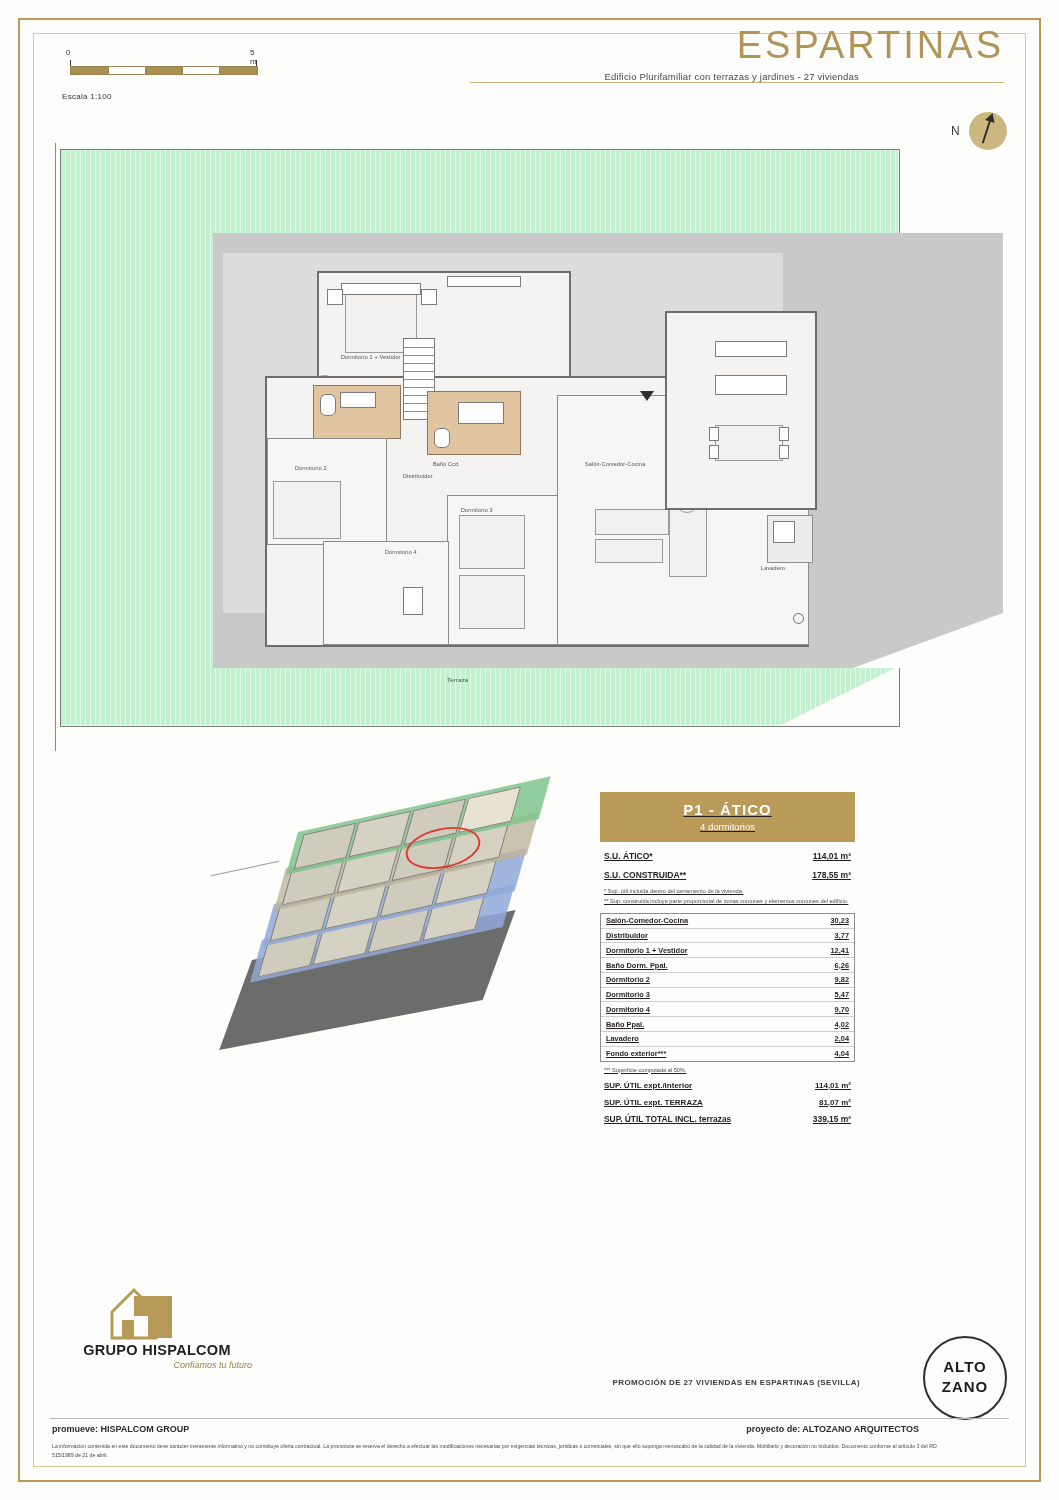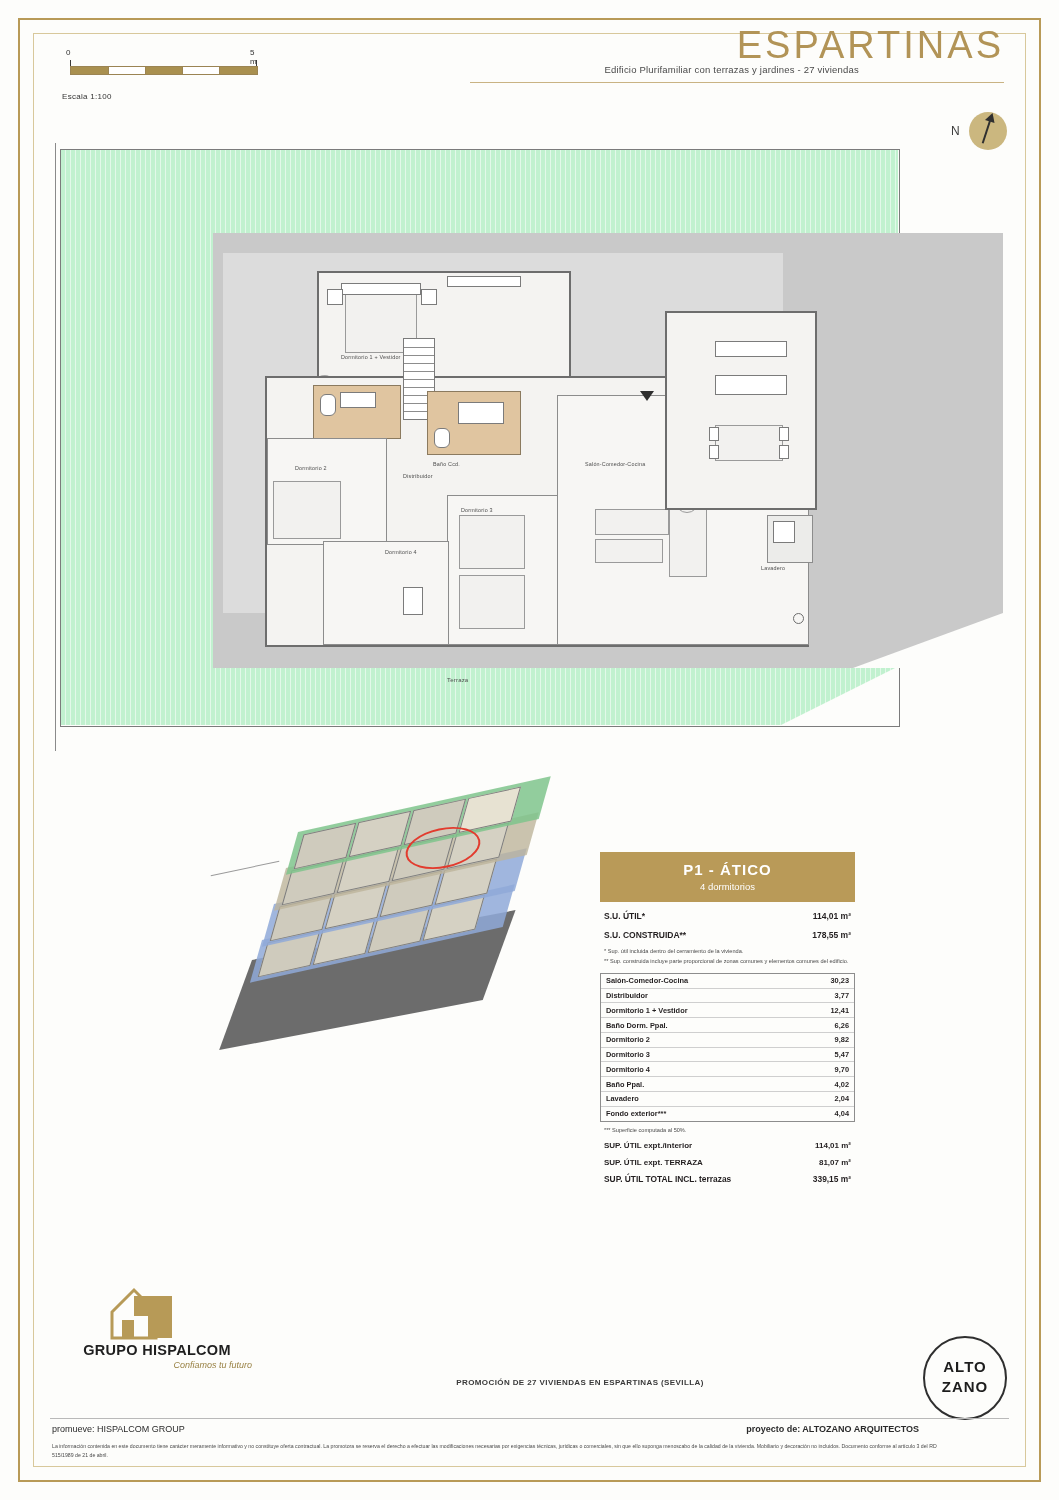--- a/index.html
+++ b/index.html
@@ -3,21 +3,21 @@
 <meta charset="utf-8">
 <style>
   html,body{margin:0;padding:0;background:#ffffff;}
   body{width:1059px;height:1500px;font-family:"Liberation Sans",sans-serif;color:#231f20;}
   .page{position:relative;width:1059px;height:1500px;background:#fdfdfb;overflow:hidden;}
   .outer-border{position:absolute;left:18px;top:18px;right:18px;bottom:18px;border:2px solid #b89a57;}
   .inner-border{position:absolute;left:33px;top:33px;right:33px;bottom:33px;border:1px solid #d8c89b;}
 
   
   .title-main{position:absolute;right:55px;top:24px;font-size:38px;letter-spacing:3px;color:#b29457;font-weight:400;font-family:"Liberation Sans",sans-serif;}
-  .title-sub{position:absolute;right:200px;top:64px;font-size:9.5px;color:#4a4a4a;letter-spacing:.2px;}
+  .title-sub{position:absolute;right:200px;top:71px;font-size:9.5px;color:#4a4a4a;letter-spacing:.2px;}
   .hdr-rule{position:absolute;left:470px;right:55px;top:82px;height:1px;background:#c9b383;}
 
   
   .scalebar{position:absolute;left:62px;top:58px;width:200px;height:22px;}
   .scalebar .bar{position:absolute;left:8px;top:8px;width:186px;height:7px;}
   .sb-seg{position:absolute;top:0;height:7px;border:1px solid #9b8453;}
   .sb-fill{background:#a9904f;}
   .sb-empty{background:#ffffff;}
   .sb-tick{position:absolute;width:1px;height:13px;background:#3b3b3b;}
   .sb-lab{position:absolute;font-size:8px;color:#333;}
@@ -51,38 +51,38 @@
   .stair{position:absolute;background:#ffffff;border:1px solid #7a7a7a;}
   .stair i{position:absolute;left:0;right:0;height:1px;background:#8d8d8d;}
 
   
   .axo{position:absolute;left:200px;top:820px;width:310px;height:250px;}
   .lvl{position:absolute;width:230px;height:44px;transform:skewX(-28deg) rotate(-14deg);transform-origin:0 0;}
   .lvl .slabz{position:absolute;left:0;top:0;width:100%;height:100%;}
   .unitblk{position:absolute;top:4px;width:46px;height:34px;border:1px solid #7d7d7d;}
 
   
-  .panel{position:absolute;left:600px;top:852px;width:255px;}
+  .panel{position:absolute;left:600px;top:792px;width:255px;text-decoration:underline;}
   .panel-head{background:#b99a58;color:#ffffff;text-align:center;padding:9px 0 10px;}
   .panel-head .t1{font-size:15px;font-weight:bold;letter-spacing:1px;}
   .panel-head .t2{font-size:9.5px;margin-top:3px;}
   .row-b{display:flex;justify-content:space-between;font-size:8.5px;font-weight:bold;margin-top:9px;padding:0 4px;}
   .note{font-size:5.6px;color:#4a4a4a;padding:0 4px;margin-top:7px;line-height:1.5;}
   .tbl{margin-top:7px;border:1px solid #8d8d8d;}
   .tbl .tr{display:flex;justify-content:space-between;font-size:7.4px;font-weight:bold;padding:2.4px 5px;border-bottom:1px solid #cfcfcf;}
   .tbl .tr:last-child{border-bottom:none;}
   .note2{font-size:5.6px;color:#4a4a4a;padding:0 4px;margin-top:5px;}
   .tot{display:flex;justify-content:space-between;font-size:8px;font-weight:bold;padding:0 4px;margin-top:8px;}
   .tot.big{font-size:8.4px;margin-top:7px;}
 
   
   .foot-rule{position:absolute;left:50px;right:50px;top:1418px;height:1px;background:#b9b9b9;}
   .res-title{position:absolute;left:300px;top:1343px;width:560px;text-align:center;font-size:26px;color:#b2984f;letter-spacing:.5px;}
-  .res-sub{position:absolute;left:300px;top:1378px;width:560px;text-align:center;font-size:8px;font-weight:bold;color:#3a3a3a;letter-spacing:.4px;}
-  .promo{position:absolute;left:52px;top:1424px;font-size:9px;font-weight:normal;color:#2b2b2b;}
+  .res-sub{position:absolute;left:300px;top:1378px;width:560px;text-align:right;font-size:8px;font-weight:bold;color:#3a3a3a;letter-spacing:.4px;}
+  .promo{position:absolute;left:52px;top:1424px;font-size:9px;font-weight:bold;color:#2b2b2b;}
   .proy{position:absolute;right:140px;top:1424px;font-size:9px;font-weight:bold;color:#2b2b2b;}
   .disclaim{position:absolute;left:52px;top:1442px;width:900px;font-size:5.2px;color:#4a4a4a;line-height:1.7;}
 
   .logo-hisp{position:absolute;left:62px;top:1282px;width:190px;height:95px;}
   .hisp-mark{position:absolute;left:42px;top:0;width:90px;height:58px;}
   .hisp-name{position:absolute;left:0;top:60px;width:190px;text-align:center;font-size:14.5px;font-weight:bold;color:#1f1f1f;letter-spacing:.3px;}
   .hisp-claim{position:absolute;left:0;top:78px;width:190px;text-align:right;font-size:9px;color:#9a8346;font-style:italic;}
 
   .logo-alto{position:absolute;right:52px;top:1336px;width:80px;height:80px;border-radius:50%;border:2px solid #2f2f2f;}
   .alto-t1{position:absolute;left:0;top:20px;width:80px;text-align:center;font-size:15px;font-weight:bold;color:#1d1d1d;letter-spacing:1px;}
@@ -250,21 +250,21 @@
     <div style="position:absolute;left:10px;top:48px;width:70px;height:1px;background:#9a9a9a;transform:rotate(-12deg);"></div>
   </div>
 
   <div class="panel">
     <div class="panel-head">
       <div class="t1">P1 - ÁTICO</div>
       <div class="t2">4 dormitorios</div>
     </div>
 
     <div class="row-b">
-      <span>S.U. ÚTIL*</span>
+      <span>S.U. ÁTICO*</span>
       <span>114,01 m²</span>
     </div>
     <div class="row-b">
       <span>S.U. CONSTRUIDA**</span>
       <span>178,55 m²</span>
     </div>
 
     <div class="note">* Sup. útil incluida dentro del cerramiento de la vivienda.</div>
     <div class="note" style="margin-top:2px;">** Sup. construida incluye parte proporcional de zonas comunes y elementos comunes del edificio.</div>
 

